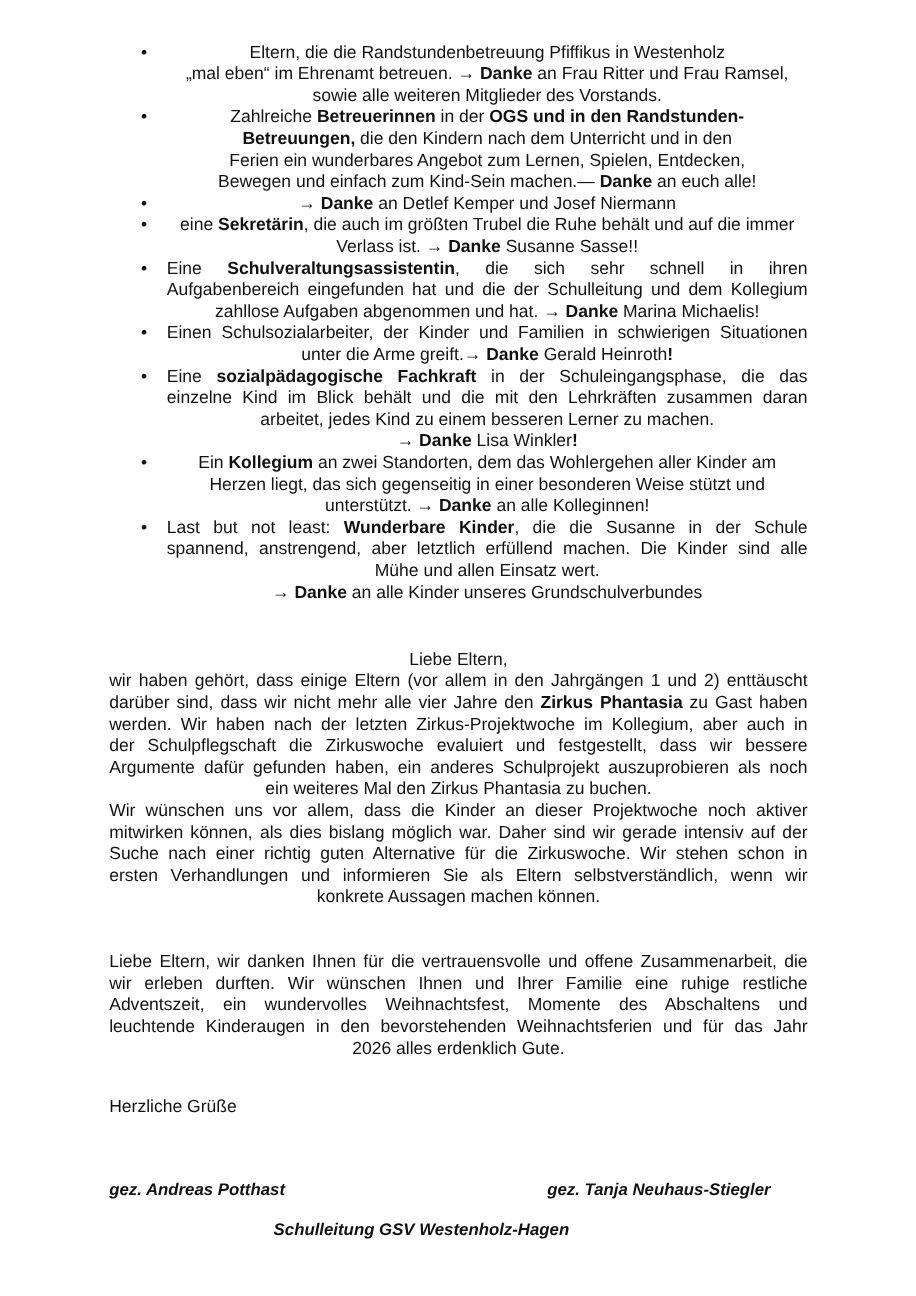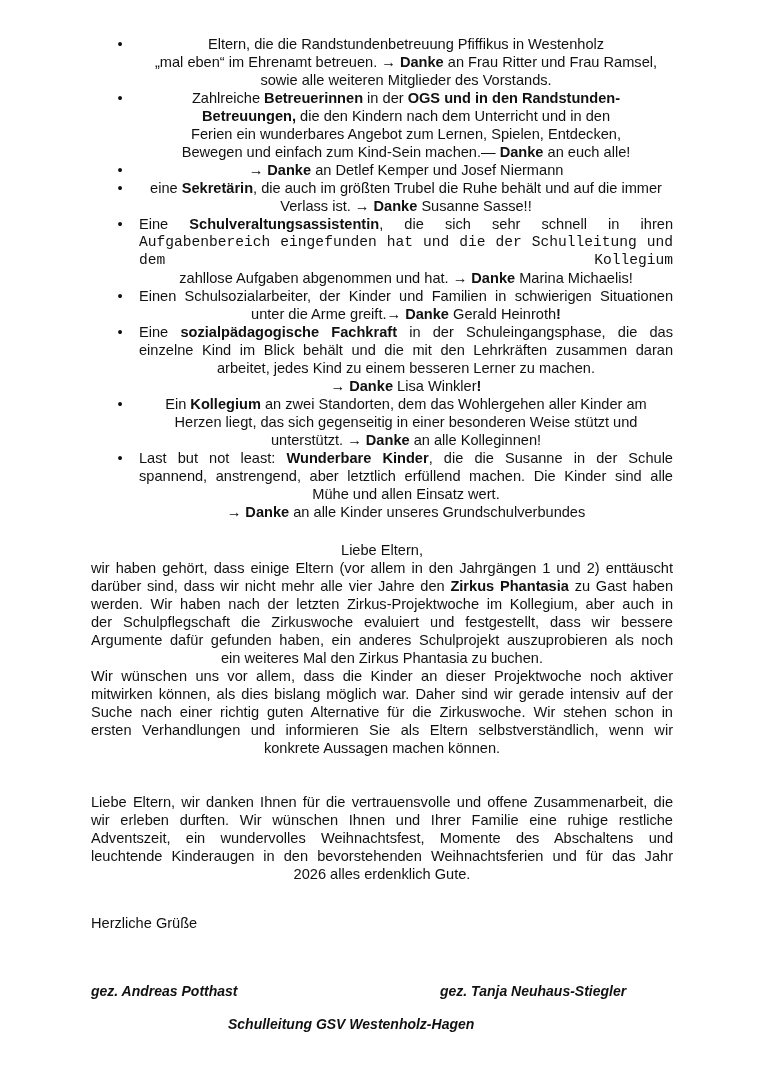--- a/index.html
+++ b/index.html
@@ -48,21 +48,21 @@
         <span class="ln nj"><span>→ </span><b>Danke</b><span> an Detlef Kemper und Josef Niermann</span></span>
       </li>
       <li>
         <span class="dot">•</span>
         <span class="ln nj"><span>eine </span><b>Sekretärin</b><span>, die auch im größten Trubel die Ruhe behält und auf die immer</span></span>
         <span class="ln nj"><span>Verlass ist. → </span><b>Danke</b><span> Susanne Sasse!!</span></span>
       </li>
       <li>
         <span class="dot">•</span>
         <span class="ln justify" style="text-align-last: justify;"><span>Eine </span><b>Schulveraltungsassistentin</b><span>, die sich sehr schnell in ihren</span></span>
-        <span class="ln justify" style="text-align-last: justify; font-family: Liberation Mono, monospace;"><span>Aufgabenbereich eingefunden hat und die der Schulleitung und dem Kollegium</span></span>
+        <span class="ln justify" style="text-align-last: justify;"><span>Aufgabenbereich eingefunden hat und die der Schulleitung und dem Kollegium</span></span>
         <span class="ln nj"><span>zahllose Aufgaben abgenommen und hat. → </span><b>Danke</b><span> Marina Michaelis!</span></span>
       </li>
       <li>
         <span class="dot">•</span>
         <span class="ln justify" style="text-align-last: justify;"><span>Einen Schulsozialarbeiter, der Kinder und Familien in schwierigen Situationen</span></span>
         <span class="ln nj"><span>unter die Arme greift.→ </span><b>Danke</b><span> Gerald Heinroth</span><b>!</b></span>
       </li>
       <li>
         <span class="dot">•</span>
         <span class="ln justify" style="text-align-last: justify;"><span>Eine </span><b>sozialpädagogische Fachkraft</b><span> in der Schuleingangsphase, die das</span></span>
@@ -104,16 +104,16 @@
       <span class="ln justify" style="text-align-last: justify;"><span>Liebe Eltern, wir danken Ihnen für die vertrauensvolle und offene Zusammenarbeit, die</span></span>
       <span class="ln justify" style="text-align-last: justify;"><span>wir erleben durften. Wir wünschen Ihnen und Ihrer Familie eine ruhige restliche</span></span>
       <span class="ln justify" style="text-align-last: justify;"><span>Adventszeit, ein wundervolles Weihnachtsfest, Momente des Abschaltens und</span></span>
       <span class="ln justify" style="text-align-last: justify;"><span>leuchtende Kinderaugen in den bevorstehenden Weihnachtsferien und für das Jahr</span></span>
       <span class="ln nj"><span>2026 alles erdenklich Gute.</span></span>
     </div>
 
   <div class="para" style="top:914px;">Herzliche Grüße</div>
 
   <div class="sig" style="left:91px; top:982px;">gez. Andreas Potthast</div>
-  <div class="sig" style="left:440px; top:982px;">gez. Tanja Neuhaus-Stiegler</div>
+  <div class="sig" style="left:456px; top:982px;">gez. Tanja Neuhaus-Stiegler</div>
   <div class="sig" style="left:228px; top:1015px;">Schulleitung GSV Westenholz-Hagen</div>
 
 </div>
 
 </body></html>

